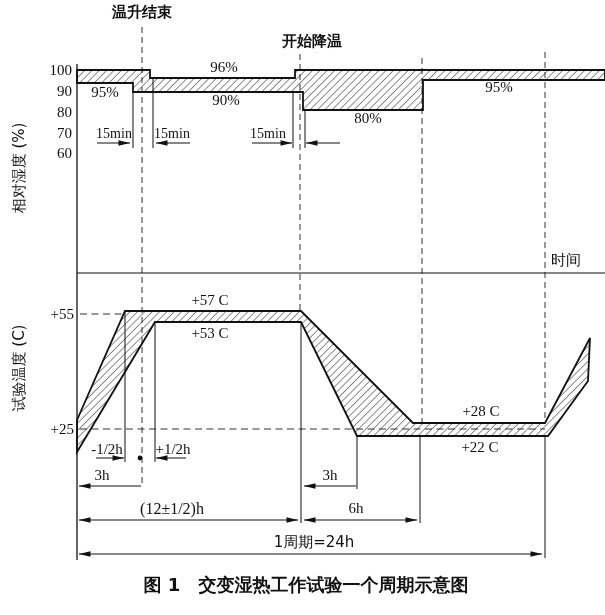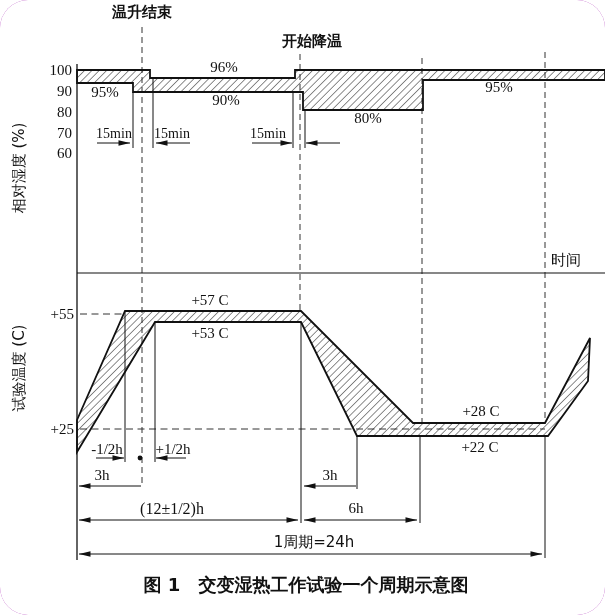--- a/index.html
+++ b/index.html
@@ -1,16 +1,16 @@
 <!DOCTYPE html>
 <html><head>
 <meta charset="utf-8">
 <style>
   html,body{margin:0;padding:0;background:#fff;}
-  #fig{position:relative;width:605px;height:615px;background:#a21caf;overflow:hidden;border-radius:28px;}
+  #fig{position:relative;width:605px;height:615px;background:#a21caf;overflow:hidden;}
   svg{display:block;}
   text{fill:#111;}
   .serif{font-family:"Liberation Serif","DejaVu Serif",serif;}
   .cjk{font-family:"DejaVu Sans","Liberation Sans",sans-serif;}
   .s14{font-size:14px;}
   .s15{font-size:15px;}
   .s16{font-size:16px;}
   .cap{font-size:18px;font-weight:bold;}
   .hdr{font-size:15px;font-weight:600;}
 </style>

